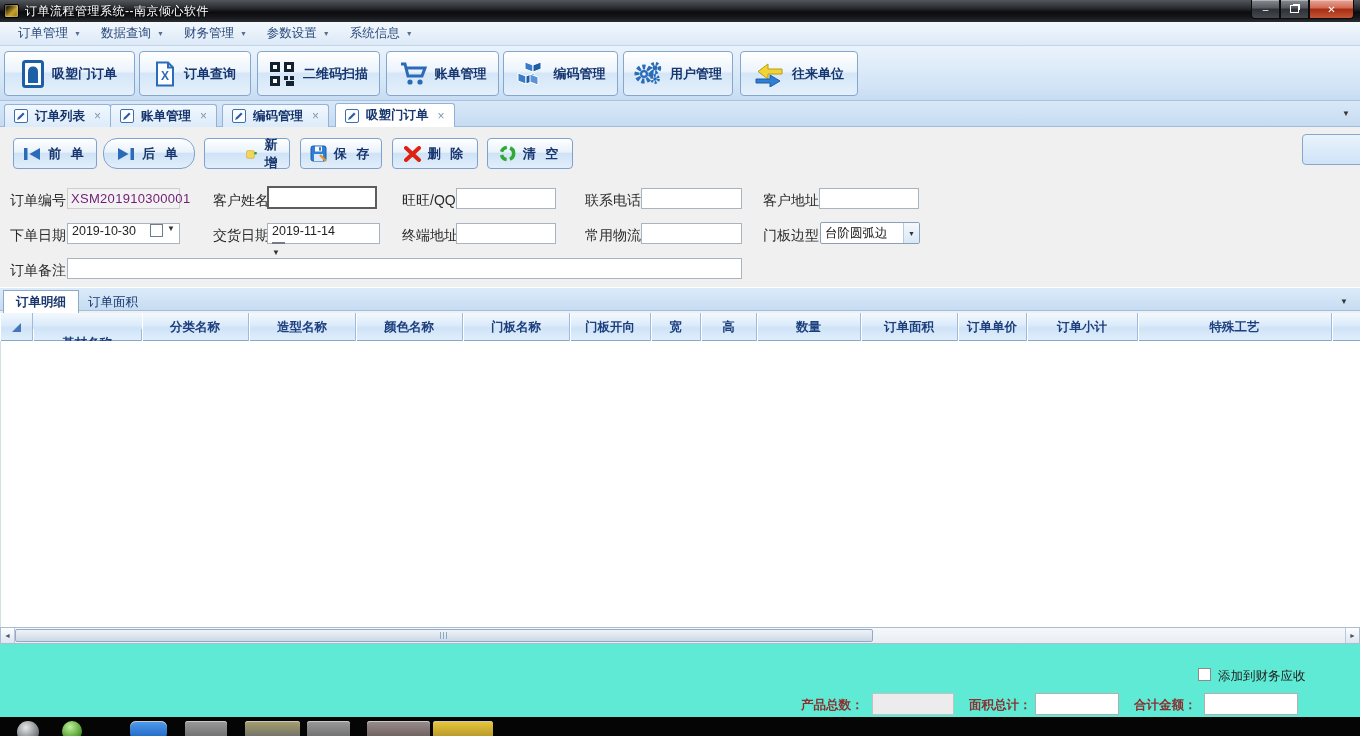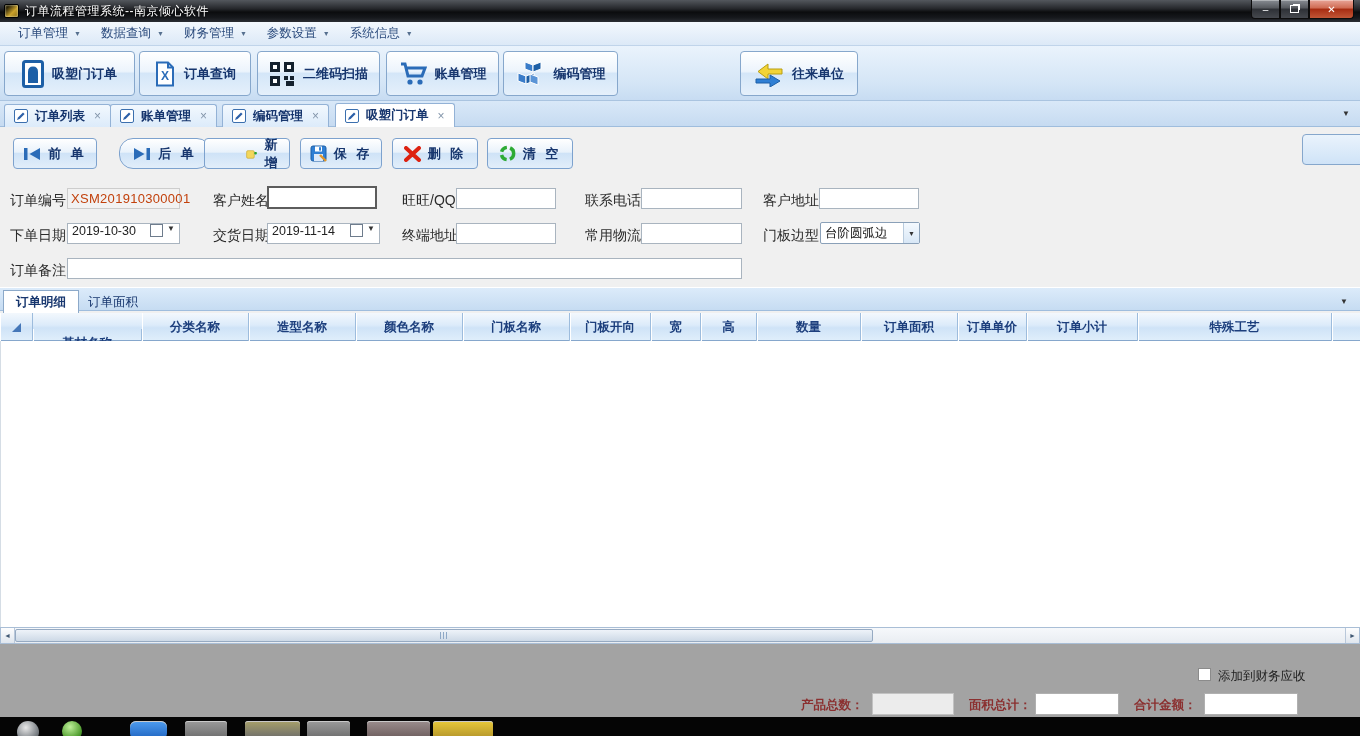--- a/index.html
+++ b/index.html
@@ -62,21 +62,21 @@
     display:flex; align-items:center; justify-content:center; gap:7px;
     color:#17366e; font-size:13px; font-weight:bold; letter-spacing:3px; cursor:pointer;
     box-shadow:inset 0 1px 0 #fff; }
   .side-stub { position:absolute; top:7px; left:1302px; width:62px; height:31px;
     border:1px solid #86a7cc; border-radius:4px;
     background:linear-gradient(180deg,#eaf3fc,#cfe3f7); }
 
   
   .form-label { position:absolute; font-size:14px; color:#2b2b2b; white-space:nowrap; }
   .tbox { position:absolute; height:21px; background:#fff; border:1px solid #a9b4bf; font-size:12px; padding:0 3px; }
-  .tbox.readonly { background:#f2f2f2; border:1px solid #cdcdcd; color:#c2410c;
+  .tbox.readonly { background:#f2f2f2; border:1px solid #cdcdcd; color:#701a75;
     display:flex; align-items:center; font-size:13px; letter-spacing:0.3px; }
   .tbox.focused { border:2px solid #5c5c5c; height:23px; }
   .datebox { position:absolute; height:21px; background:#fff; border:1px solid #a9b4bf;
     display:flex; align-items:flex-start; font-size:12.5px; color:#222; padding:0 4px; gap:4px; }
   .datebox .val { flex:1; }
   .cal-ico { width:13px; height:13px; border:1px solid #6e7c8c; background:
     linear-gradient(#fff,#fff) , repeating-linear-gradient(90deg,#8fa1b5 0 1px,transparent 1px 4px),
     repeating-linear-gradient(0deg,#8fa1b5 0 1px,transparent 1px 4px); background-color:#e8eef5; }
   .combo { position:absolute; height:22px; background:#fff; border:1px solid #8aa0b8; border-radius:2px;
     display:flex; align-items:center; font-size:12.5px; color:#111; padding-left:4px; cursor:pointer; }
@@ -104,21 +104,21 @@
     border:1px solid #a9bed6; display:flex; align-items:center; }
   .sb-arrow { width:14px; height:15px; display:flex; align-items:center; justify-content:center;
     font-size:7px; color:#3f5772; background:linear-gradient(180deg,#fdfdfe,#dfe6ee); border-right:1px solid #b9c8da; cursor:pointer; }
   .sb-arrow.right { position:absolute; right:0; border-left:1px solid #b9c8da; border-right:none; }
   .sb-thumb { position:absolute; left:14px; width:858px; height:13px; top:1px; border:1px solid #96aac2; border-radius:2px;
     background:linear-gradient(180deg,#eef3f9,#cdd9e6); cursor:pointer; }
   .sb-grip { position:absolute; left:50%; top:2px; width:9px; height:7px; transform:translateX(-50%);
     background:repeating-linear-gradient(90deg,#8ea8c6 0 1px,transparent 1px 3px); }
 
   
-  .footer { left:0; top:644px; width:1360px; height:73px; background:#a3a3a3; }
+  .footer { left:0; top:644px; width:1360px; height:73px; background:#5eead4; }
   .chk { position:absolute; width:13px; height:13px; background:#fff; border:1px solid #8b8b8b; cursor:pointer; }
   .chk-label { position:absolute; font-size:12.5px; color:#222; }
   .sum-label { position:absolute; font-size:12.5px; font-weight:bold; color:#8b3030; }
   .sum-box { position:absolute; height:22px; border:1px solid #b0b0b0; background:#fff; }
   .sum-box.dis { background:#ececec; border-color:#c2c2c2; }
 
   
   .taskbar { left:0; top:717px; width:1360px; height:19px; background:#050505; overflow:hidden; }
   .tb-tile { position:absolute; top:4px; height:18px; border-radius:3px;
     background:linear-gradient(180deg,#9a9a9a,#6b6b6b); box-shadow:inset 0 1px 0 #c9c9c9; }
@@ -226,20 +226,34 @@
               <path d="M9 2 L17 5 L17 12 L9 9 Z" fill="#3a7cc9"></path>
               <path d="M17 5 L25 2 L25 9 L17 12 Z" fill="#1d5fa6"></path>
               <path d="M2 13 L10 16 L10 24 L2 21 Z" fill="#3a7cc9"></path>
               <path d="M10 16 L18 13 L18 21 L10 24 Z" fill="#1d5fa6"></path>
               <path d="M14 14 L22 17 L22 25 L14 22 Z" fill="#5b94d6"></path>
             </g>
           </svg>
       </span>
       <span>编码管理</span>
     </div>
+    <div class="tool-btn" style="left:623px;width:110px;">
+      <span class="tool-ico">
+        <svg width="28" height="26" viewBox="0 0 28 26">
+            <circle cx="10" cy="13" r="7" fill="none" stroke="#2b6cb8" stroke-width="5" stroke-dasharray="3 2.2"></circle>
+            <circle cx="10" cy="13" r="4" fill="#2b6cb8"></circle>
+            <circle cx="10" cy="13" r="1.8" fill="#eaf3fc"></circle>
+            <circle cx="21" cy="7" r="4.4" fill="none" stroke="#2b6cb8" stroke-width="3.6" stroke-dasharray="2.4 1.8"></circle>
+            <circle cx="21" cy="7" r="2.4" fill="#2b6cb8"></circle>
+            <circle cx="21" cy="18" r="3.4" fill="none" stroke="#2b6cb8" stroke-width="3" stroke-dasharray="2 1.6"></circle>
+            <circle cx="21" cy="18" r="1.8" fill="#2b6cb8"></circle>
+          </svg>
+      </span>
+      <span>用户管理</span>
+    </div>
     <div class="tool-btn" style="left:740px;width:118px;">
       <span class="tool-ico">
         <svg width="30" height="26" viewBox="0 0 30 26">
             <path d="M28 8 L14 8 L14 3 L4 10.5 L14 18 L14 13 L28 13 Z" fill="#f2d437" stroke="#b89e13" stroke-width="1"></path>
             <path d="M2 18 L16 18 L16 14 L26 20 L16 26 L16 22 L2 22 Z" fill="#2f7fd4" stroke="#1d5fa6" stroke-width="1"></path>
           </svg>
       </span>
       <span>往来单位</span>
     </div>
   </div>
@@ -285,21 +299,21 @@
   </div>
 
   <div class="abs actionrow">
     <div class="act-btn" style="left:13px;width:84px;">
       <svg width="18" height="14" viewBox="0 0 18 14">
           <rect x="1" y="1" width="3.5" height="12" fill="#2b6cb8"></rect>
           <path d="M17 1 L6.5 7 L17 13 Z" fill="#2b6cb8"></path>
         </svg>
       <span>前 单</span>
     </div>
-    <div class="act-btn" style="left:119px;width:92px;border-radius:14px;">
+    <div class="act-btn" style="left:103px;width:92px;border-radius:14px;">
       <svg width="18" height="14" viewBox="0 0 18 14">
           <path d="M1 1 L11.5 7 L1 13 Z" fill="#2b6cb8"></path>
           <rect x="13.5" y="1" width="3.5" height="12" fill="#2b6cb8"></rect>
         </svg>
       <span>后 单</span>
     </div>
     <div class="act-btn" style="left:204px;width:86px;padding-left:41px;">
       <svg width="18" height="17" viewBox="0 0 18 17">
           <rect x="1" y="4" width="12" height="12" rx="2" fill="#f3d75c" stroke="#c9a42c" stroke-width="1"></rect>
           <path d="M13 8 h4 M15 6 v4" stroke="#2da32d" stroke-width="2.6"></path>
@@ -349,21 +363,21 @@
     <input class="tbox" style="left: 819px; top: 188px; width: 100px;" value="">
 
     <span class="form-label" style="left:10px;top:227px;">下单日期</span>
     <div class="datebox" style="left:67px;top:223px;width:113px;">
       <span class="val">2019-10-30</span>
       <span class="cal-ico"></span>
       <span class="chevron">▼</span>
     </div>
 
     <span class="form-label" style="left:213px;top:227px;">交货日期</span>
-    <div class="datebox" style="left:267px;top:223px;width:113px;">
+    <div class="datebox" style="left:267px;top:223px;width:113px;flex-direction:column;">
       <span class="val">2019-11-14</span>
       <span class="cal-ico"></span>
       <span class="chevron">▼</span>
     </div>
 
     <span class="form-label" style="left:402px;top:227px;">终端地址</span>
     <input class="tbox" style="left: 456px; top: 223px; width: 100px;" value="">
 
     <span class="form-label" style="left:585px;top:227px;">常用物流</span>
     <input class="tbox" style="left: 641px; top: 223px; width: 101px;" value="">

